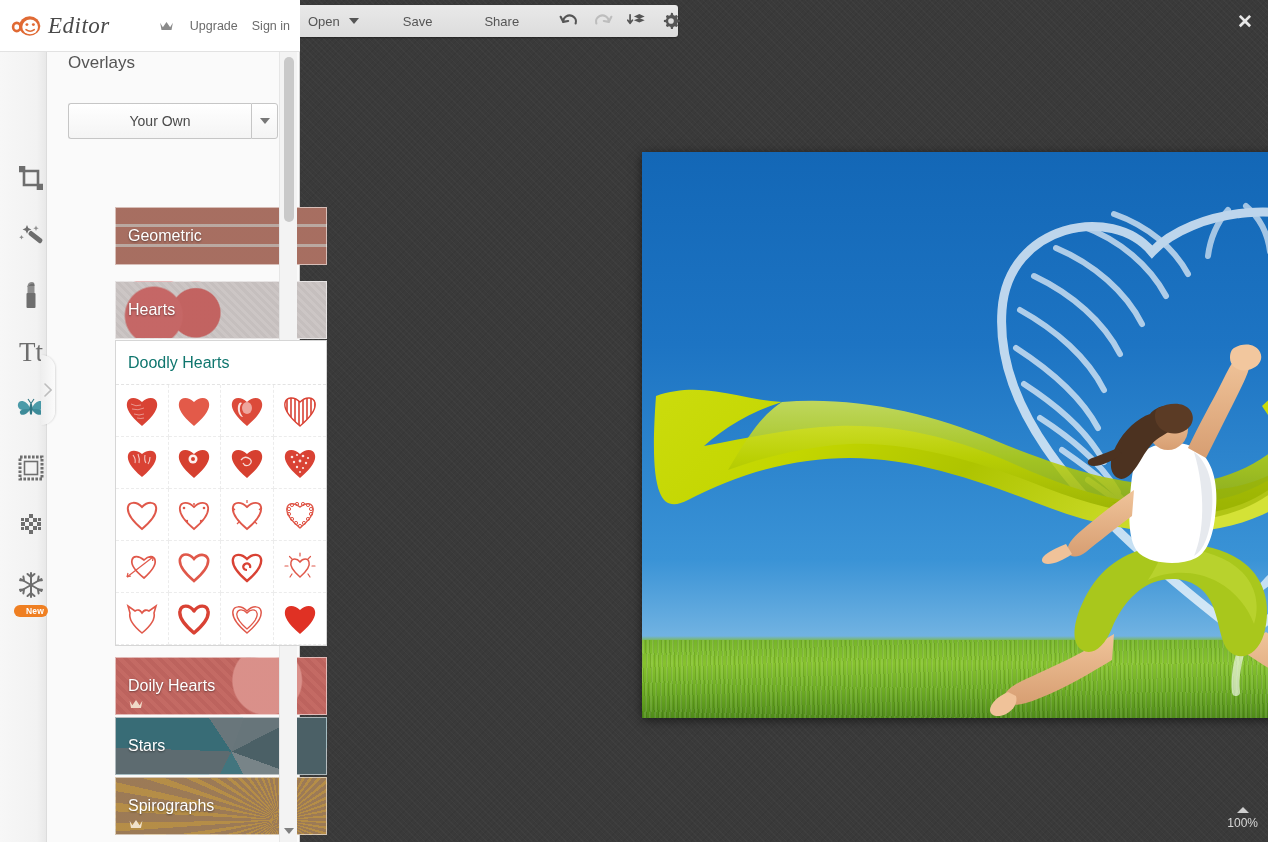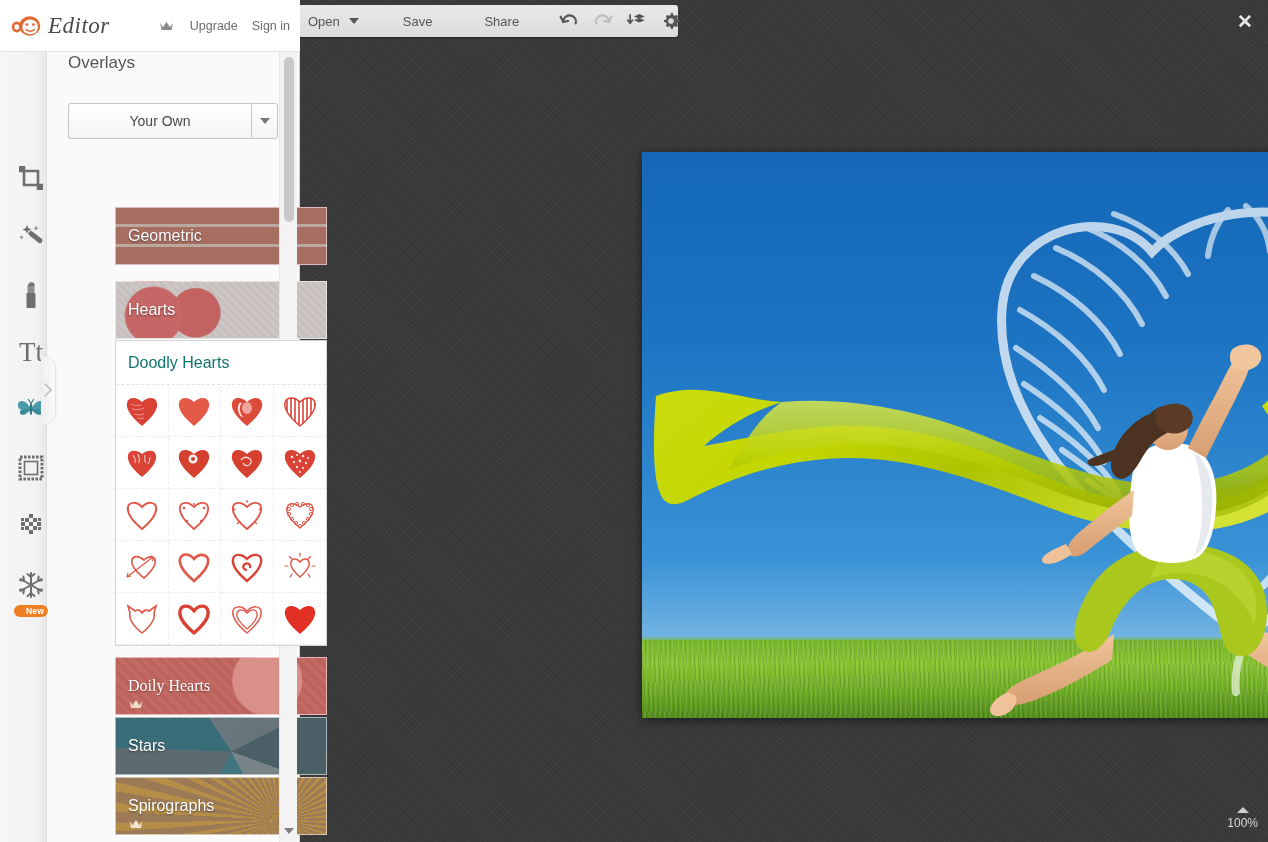--- a/index.html
+++ b/index.html
@@ -157,21 +157,21 @@
 
   .cat-geometric { background: linear-gradient(rgba(120,90,80,.35),rgba(120,90,80,.35)),
       repeating-linear-gradient(0deg,#c0796a 0 17px,#ddd2cc 17px 20px),
       repeating-linear-gradient(90deg,#bf7563 0 28px,#e0d6d1 28px 32px); }
   .cat-hearts { background: linear-gradient(rgba(160,150,150,.22),rgba(160,150,150,.22)),
       radial-gradient(circle at 18% 60%, #d05a58 0 16%, transparent 17%),
       radial-gradient(circle at 38% 55%, #cc5452 0 18%, transparent 19%),
       repeating-linear-gradient(45deg,#d8d4d2 0 3px,#cfcbc9 3px 6px); margin-top: 16px; }
   .cat-doily { background: linear-gradient(rgba(190,100,95,.45),rgba(190,100,95,.45)),
       radial-gradient(circle at 72% 40%, #f0b4ad 0 22%, transparent 23%),
-      repeating-linear-gradient(45deg,#c86f68 0 4px,#bc625c 4px 8px); font-family: Liberation Serif, serif; }
+      repeating-linear-gradient(45deg,#c86f68 0 4px,#bc625c 4px 8px); }
   .cat-stars { background: linear-gradient(rgba(70,80,85,.40),rgba(70,80,85,.40)),
       conic-gradient(from 20deg at 55% 60%, #7d8d92 0 12%, #4f6a72 12% 25%, #9aa7aa 25% 37%, #3f8e9a 37% 52%, #6d7d82 52% 70%, #2f7f8c 70% 85%, #808f94 85% 100%); }
   .cat-spiro { background: linear-gradient(rgba(110,95,85,.38),rgba(110,95,85,.38)),
       repeating-conic-gradient(from 0deg at 78% 75%, #e0a93f 0 3deg, #b88b57 3deg 7deg),
       radial-gradient(circle at 22% 45%, #c76f5e 0 30%, #9c6a5e 31%); }
 
   
   .cat-open {
     position: absolute; left: 68px; top: 305px; width: 212px;
     background: #fff; border: 1px solid #d6d6d6; z-index: 2;

